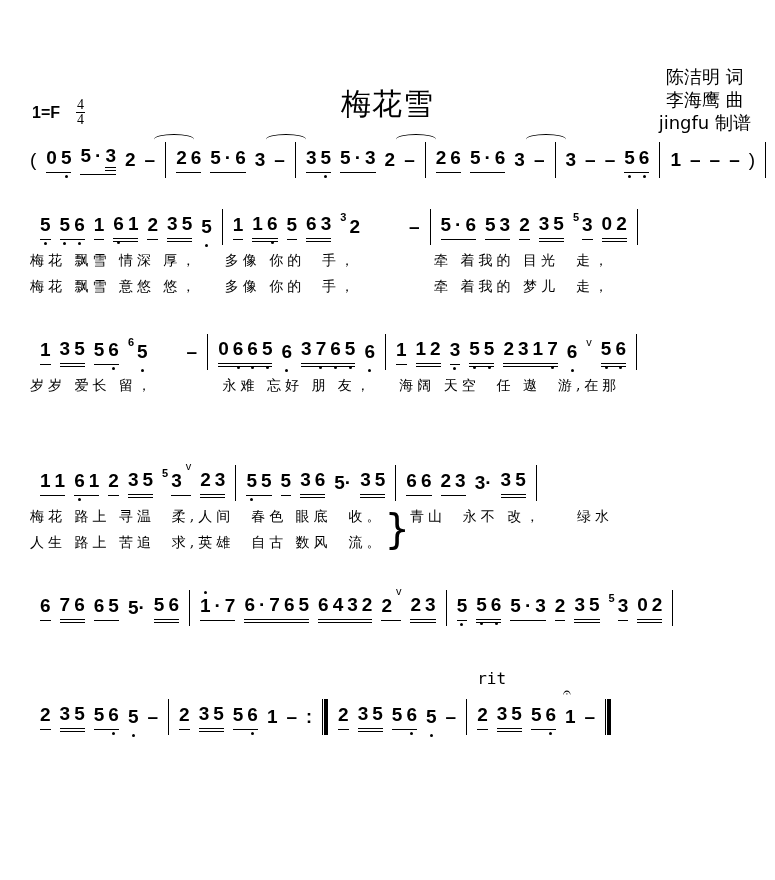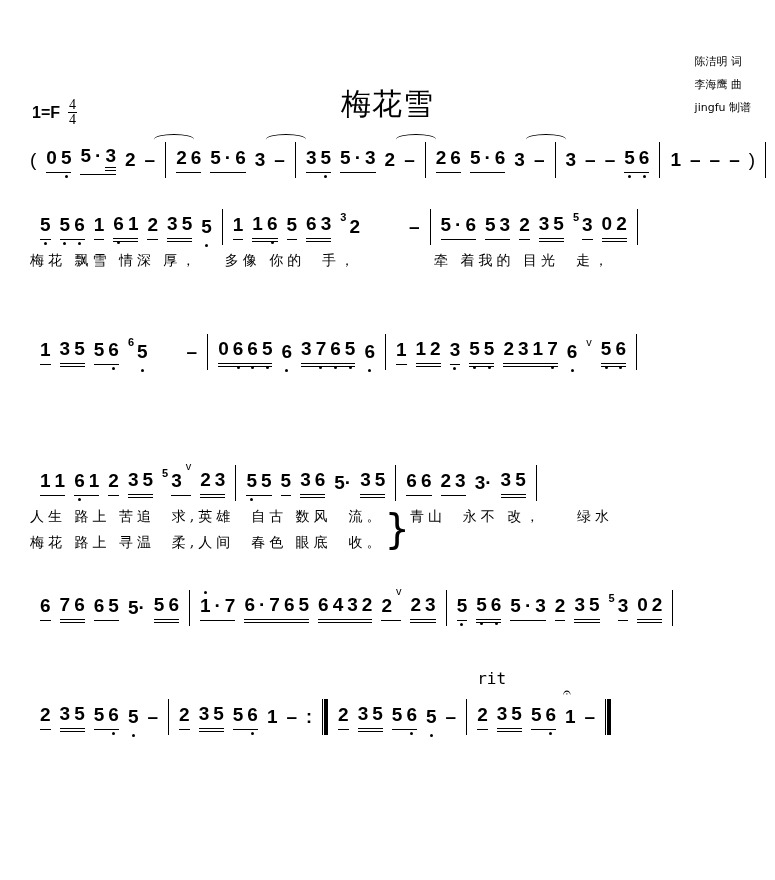--- a/index.html
+++ b/index.html
@@ -1,24 +1,24 @@
 <!DOCTYPE html>
 <html><head>
 <meta charset="utf-8">
 <style>
   html, body { margin:0; padding:0; background:#ffffff; }
   body { width:775px; height:880px; position:relative; overflow:hidden;
          font-family:"DejaVu Sans", sans-serif; color:#000; }
   .title { position:absolute; left:0; width:775px; top:44px; text-align:center;
            font-family:"DejaVu Sans", sans-serif; font-size:30px; letter-spacing:1px;margin-top:40px; }
-  .credits { position:absolute; right:24px; top:50px; text-align:left;
-             font-family:"DejaVu Sans", sans-serif; font-size:11px; line-height:23px; }
+  .credits { position:absolute; right:24px; top:65px; text-align:center;
+             font-family:"DejaVu Sans", sans-serif; font-size:18px; line-height:23px; }
   .credit-line { display:block; }
   .key { position:absolute; left:32px; top:98px; font-size:16px;
-         font-family:"Liberation Sans", sans-serif; display:flex; align-items:center; gap:8px; }
+         font-family:"Liberation Sans", sans-serif; display:flex; align-items:center; gap:16px; }
   .key .kb { font-weight:bold; }
   .meter { display:inline-flex; flex-direction:column; align-items:center; line-height:14px;
            font-size:14px; font-family:"Liberation Serif", serif; }
   .meter .line { width:9px; border-top:1px solid #000; }
 
   .system { position:absolute; left:30px; width:720px; }
   .notes-row { position:relative; height:40px; display:flex; align-items:center;
                font-family:"Liberation Sans", sans-serif; font-weight:bold; font-size:19px;
                white-space:nowrap; }
   .measure { display:flex; align-items:center; gap:9px; padding:0 10px; position:relative; height:40px; }
@@ -215,20 +215,21 @@
           <span class="n">3</span>
         </span>
       <span class="grp u2">
           <span class="n">0</span>
           <span class="n">2</span>
         </span>
     </div>
     <div class="barline"></div>
   </div>
   <div class="lyric">梅花 飘雪 情深 厚，   多像 你的  手，         牵 着我的 目光  走，</div>
+  <div class="lyric">梅花 飘雪 意悠 悠，   多像 你的  手，         牵 着我的 梦儿  走，</div>
 </div>
 
 <div class="system" style="top:332px">
   <div class="notes-row">
     <div class="measure">
       <span class="grp u1">
           <span class="n">1</span>
         </span>
       <span class="grp u2">
           <span class="n">3</span>
@@ -283,20 +284,21 @@
         </span>
       <span class="n low">6</span>
         <span class="breath">v</span>
       <span class="grp u2">
           <span class="n low">5</span>
           <span class="n low">6</span>
         </span>
     </div>
     <div class="barline"></div>
   </div>
+  <div class="lyric">岁岁 爱长 留，        永难 忘好 朋 友，   海阔 天空  任 遨  游,在那</div>
 </div>
 
 <div class="system" style="top:463px">
   <div class="notes-row">
     <div class="measure">
       <span class="grp u1">
           <span class="n">1</span>
           <span class="n">1</span>
         </span>
       <span class="grp u1">
@@ -352,22 +354,22 @@
       <span class="n">3·</span>
       <span class="grp u2">
           <span class="n">3</span>
           <span class="n">5</span>
         </span>
     </div>
     <div class="barline"></div>
   </div>
   <div style="display:flex; align-items:center;">
     <div>
+      <div class="lyric">梅花 路上 寻温  柔,人间  春色 眼底  收。</div>
       <div class="lyric">人生 路上 苦追  求,英雄  自古 数风  流。</div>
-      <div class="lyric">梅花 路上 寻温  柔,人间  春色 眼底  收。</div>
     </div>
     <span class="brace">}</span>
     <div class="lyric" style="align-self:flex-start">青山  永不 改，    绿水</div>
   </div>
 </div>
 
 <div class="system" style="top:588px">
   <div class="notes-row">
     <div class="measure">
       <span class="grp u1">

